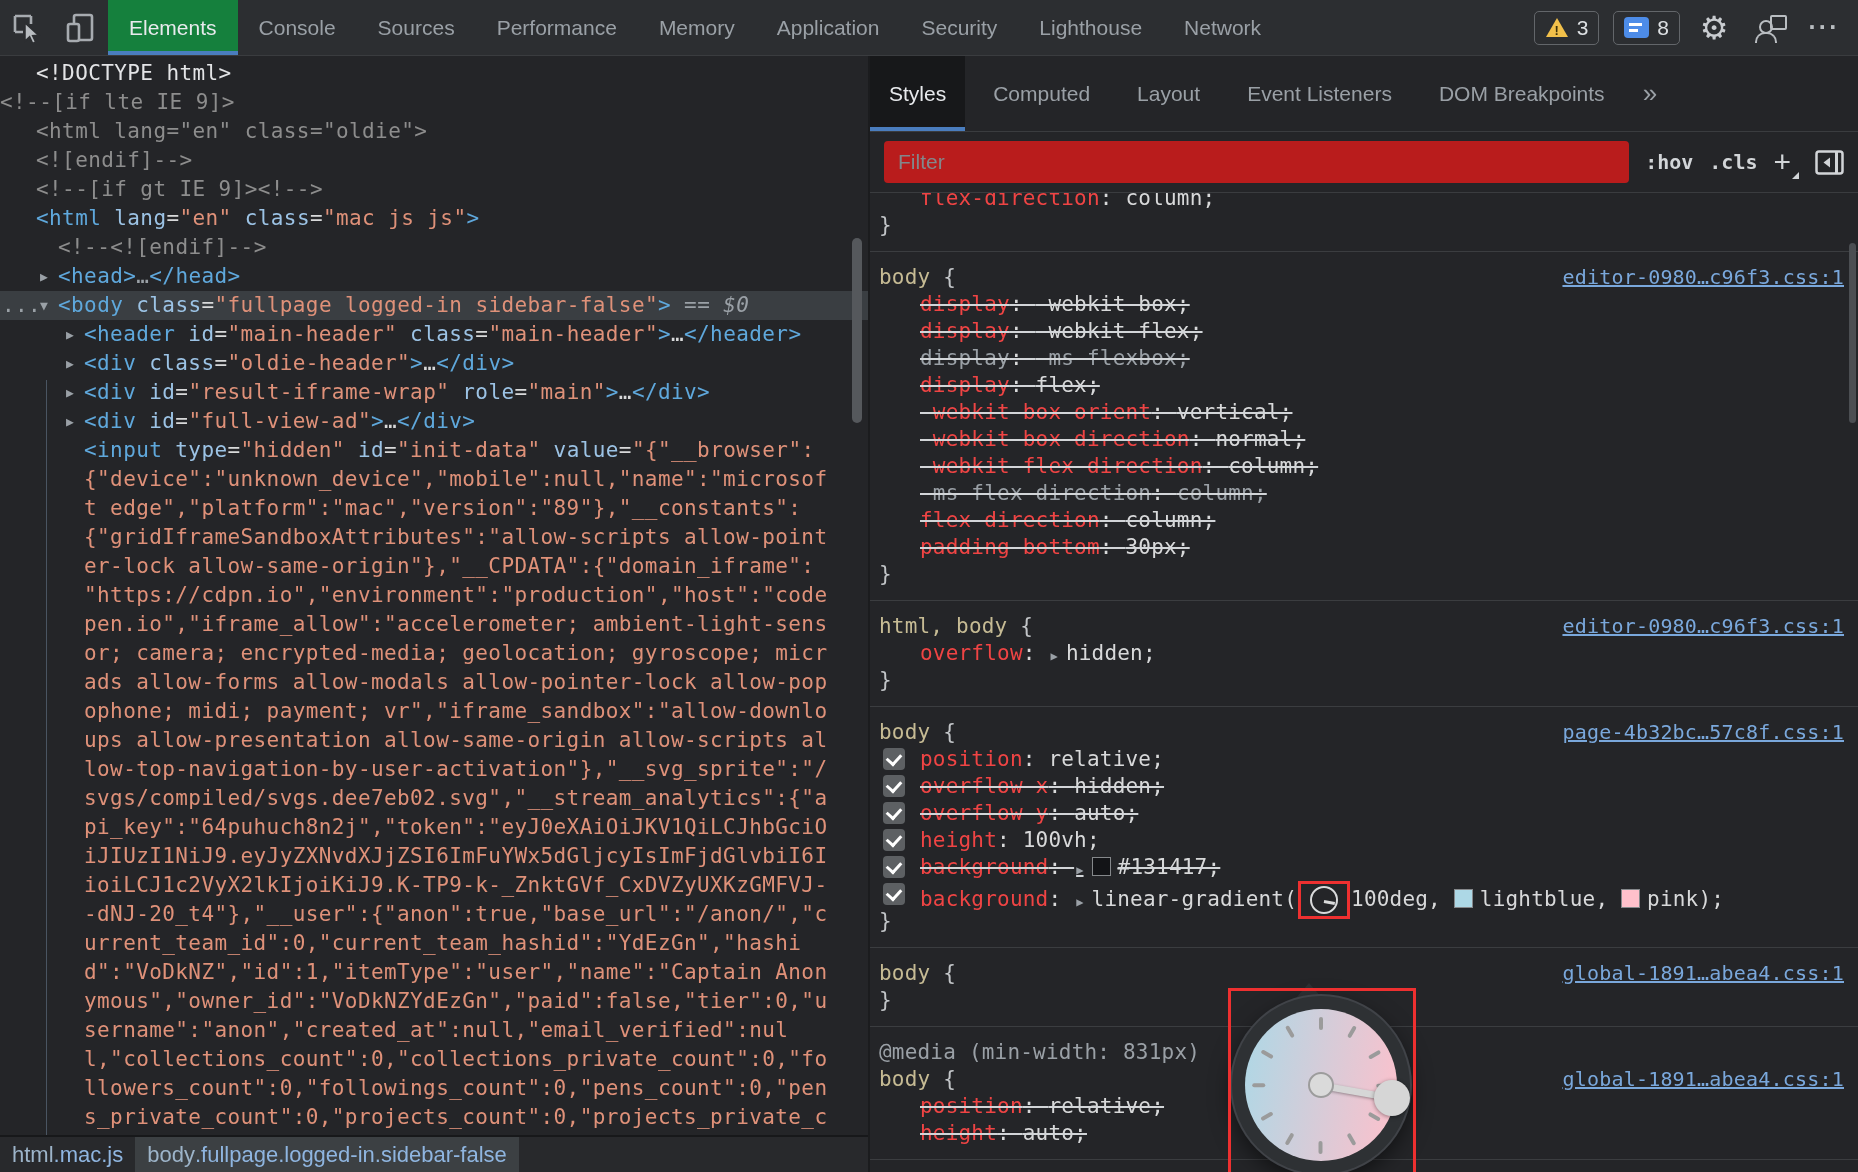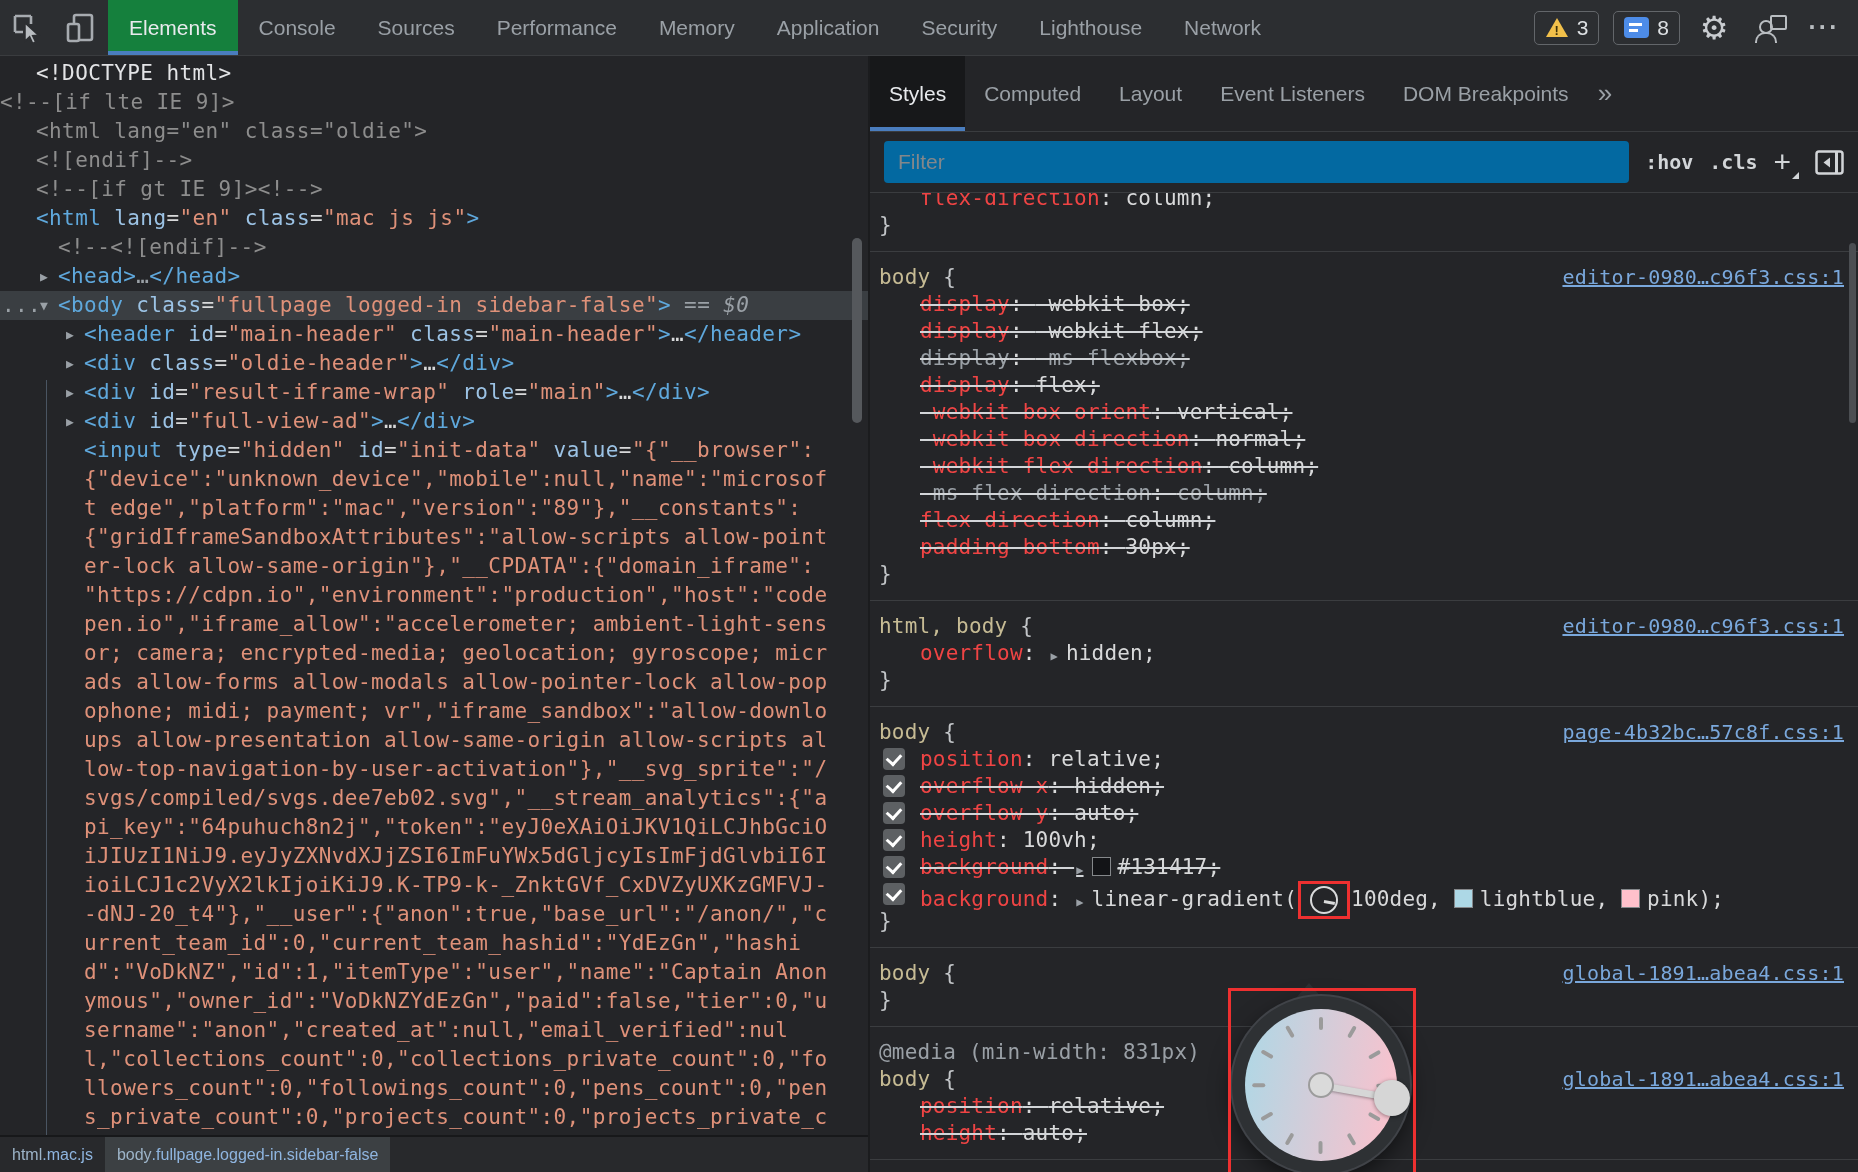--- a/index.html
+++ b/index.html
@@ -50,33 +50,33 @@
   .seg-a{color:#9cc3e5;}
   .seg-v{color:#df9179;}
   .seg-w{color:#d8d9da;}
   .seg-g{color:#9aa0a6;}
   .seg-gi{color:#9aa0a6;font-style:italic;}
   .guide{position:absolute;left:46px;top:324px;bottom:0;width:1px;background:#4a5562;}
   .vthumb{position:absolute;border-radius:5px;background:#55585c;}
 
   
   .statusbar{height:36px;background:#28292c;border-top:2px solid #17181a;display:flex;align-items:stretch;
-    font-size:16px;}
+    font-size:22px;}
   .crumb{display:flex;align-items:center;padding:0 12px;white-space:nowrap;}
   .crumb.sel{background:#3c4043;}
   .crumb .ctag{color:#9db4c9;}
   .crumb .ccls{color:#8fb5e0;}
 
   
-  .stabs{display:flex;align-items:stretch;height:75px;border-bottom:1px solid #3a3c3f;}
+  .stabs{display:flex;align-items:stretch;height:75px;border-bottom:1px solid #3a3c3f;gap:9px;}
   .stab{display:flex;align-items:center;padding:0 19px;font-size:21px;color:#9aa0a6;}
   .stab.active{background:#17181a;color:#e8eaed;box-shadow:inset 0 -4px 0 #4a7dbe;}
   .stab-more{display:flex;align-items:center;font-size:26px;color:#9aa0a6;padding:0 10px;}
   .filter-row{display:flex;align-items:center;height:60px;border-bottom:1px solid #3a3c3f;padding:0 14px;gap:16px;}
-  .filter-input{flex:1;height:42px;background:#0369a1;border:none;border-radius:4px;color:#d8d9da;
+  .filter-input{flex:1;height:42px;background:#b91c1c;border:none;border-radius:4px;color:#d8d9da;
     font-size:21px;padding:0 14px;outline:none;}
   .filter-input::placeholder{color:#83878b;}
   .hovcls{font-family:"DejaVu Sans Mono",monospace;font-size:20px;font-weight:bold;color:#d2d5d8;}
   .plusbtn{position:relative;font-size:30px;color:#d2d5d8;line-height:1;padding-right:8px;}
   .plusbtn::after{content:"";position:absolute;right:0;bottom:-2px;width:0;height:0;
     border-left:7px solid transparent;border-bottom:7px solid #d2d5d8;}
 
   
   .styles-content{position:relative;flex:1;overflow:hidden;
     font-family:"DejaVu Sans Mono",monospace;font-size:21px;letter-spacing:.2px;}

